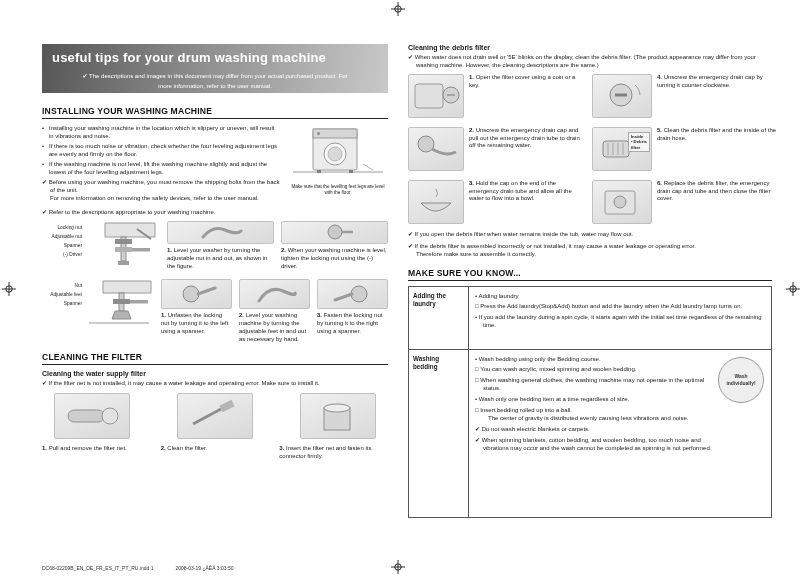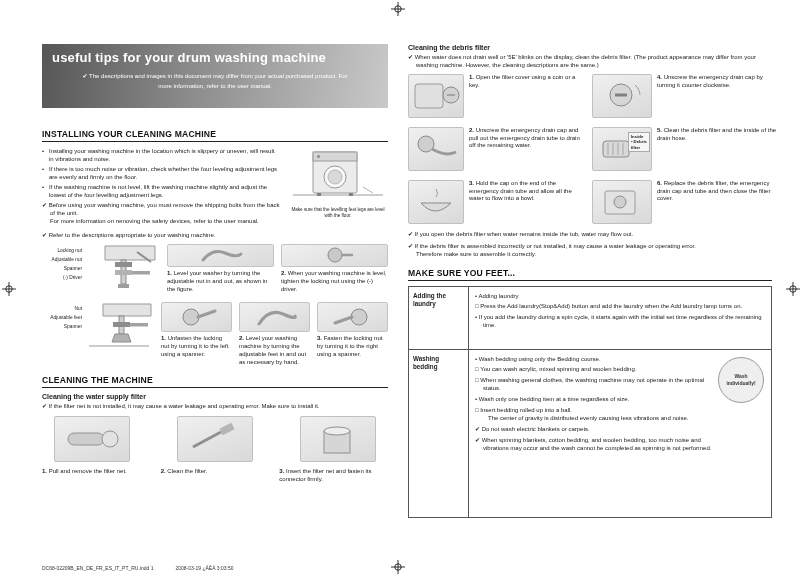--- a/index.html
+++ b/index.html
@@ -8,21 +8,21 @@
 
   .regmark { position:absolute; width:14px; height:14px; }
   .regmark.top    { left:391px; top:2px; }
   .regmark.bottom { left:391px; top:560px; }
   .regmark.left   { left:2px;  top:282px; }
   .regmark.right  { left:786px; top:282px; }
 
   .col-left  { position:absolute; left:42px;  top:44px; width:346px; }
   .col-right { position:absolute; left:408px; top:40px; width:364px; }
 
-  .banner { height:64px; background:linear-gradient(100deg, var(--banner_start,#565656) 0%, #8d8d8d 45%, var(--banner_end,#c9c9c9) 100%); color:#fff; padding:6px 10px 0; margin-bottom:21px; }
+  .banner { height:49px; background:linear-gradient(100deg, var(--banner_start,#565656) 0%, #8d8d8d 45%, var(--banner_end,#c9c9c9) 100%); color:#fff; padding:6px 10px 0; margin-bottom:13px; }
   .banner-title { font-size:13px; font-weight:bold; letter-spacing:.2px; }
   .banner-note  { font-size:6px; text-align:center; margin-top:7px; line-height:1.65; padding:0 26px; }
 
   h2.sec { font-size:8.6px; font-weight:bold; letter-spacing:.2px; color:#111; border-bottom:1.4px solid #222; padding-bottom:2px; margin:9px 0 5px; }
   h3.sub { font-size:7px; font-weight:bold; margin:4px 0 3px; }
 
   .note { font-size:6px; line-height:1.32; padding-left:8px; text-indent:-8px; white-space:pre-line; margin:2px 0 4px; }
 
   ul.bul { list-style:none; margin:1px 0; }
   ul.bul li { font-size:6px; line-height:1.3; padding-left:7px; position:relative; margin-bottom:2.5px; }
@@ -90,21 +90,21 @@
       <circle cx="7" cy="7" r="3.2" fill="none" stroke="#000" stroke-width="0.8"></circle>
     </svg></div>
 
 <div class="col-left">
 
   <div class="banner">
     <div class="banner-title">useful tips for your drum washing machine</div>
     <div class="banner-note">✔ The descriptions and images in this document may differ from your actual purchased product. For more information, refer to the user manual.</div>
   </div>
 
-  <h2 class="sec">INSTALLING YOUR CLEANING MACHINE</h2>
+  <h2 class="sec">INSTALLING YOUR WASHING MACHINE</h2>
   <div class="install-row">
     <div class="bullets-box">
       <ul class="bul">
           <li>Installing your washing machine in the location which is slippery or uneven, will result in vibrations and noise.</li>
           <li>If there is too much noise or vibration, check whether the four leveling adjustment legs are evenly and firmly on the floor.</li>
           <li>If the washing machine is not level, lift the washing machine slightly and adjust the lowest of the four levelling adjustment legs.</li>
         </ul>
       <p class="note">✔ Before using your washing machine, you must remove the shipping bolts from the back of the unit.
 For more information on removing the safety devices, refer to the user manual.</p>
     </div>
@@ -202,21 +202,21 @@
       <div class="mini-ph tall">
           <svg width="44" height="26" viewBox="0 0 44 26">
             <circle cx="28" cy="13" r="8" fill="#cfcfcf" stroke="#8a8a8a"></circle>
             <line x1="4" y1="19" x2="21" y2="13" stroke="#9b9b9b" stroke-width="3" stroke-linecap="round"></line>
           </svg>
         </div>
       <p class="stp"><b>3.</b> <span>Fasten the locking nut by turning it to the right using a spanner.</span></p>
     </div>
   </div>
 
-  <h2 class="sec">CLEANING THE MACHINE</h2>
+  <h2 class="sec">CLEANING THE FILTER</h2>
   <h3 class="sub">Cleaning the water supply filter</h3>
   <p class="note">✔ If the filter net is not installed, it may cause a water leakage and operating error. Make sure to install it.</p>
 
   <div class="filter-imgs">
     <div class="ph fimg">
         <svg width="68" height="40" viewBox="0 0 68 40">
           <rect x="10" y="14" width="36" height="12" rx="6" fill="#cdcdcd" stroke="#939393"></rect>
           <circle cx="52" cy="20" r="8" fill="#e2e2e2" stroke="#939393"></circle>
         </svg>
       </div>
@@ -299,21 +299,21 @@
           <circle cx="23" cy="19" r="6" fill="#cfcfcf" stroke="#8a8a8a"></circle>
         </svg>
       </div>
     <p class="stp"><b>6.</b> <span>Replace the debris filter, the emergency drain cap and tube and then close the filter cover.</span></p>
   </div>
 
   <p class="note">✔ If you open the debris filter when water remains inside the tub, water may flow out.</p>
   <p class="note">✔ If the debris filter is assembled incorrectly or not installed, it may cause a water leakage or operating error.
 Therefore make sure to assemble it correctly.</p>
 
-  <h2 class="sec">MAKE SURE YOU FEET...</h2>
+  <h2 class="sec">MAKE SURE YOU KNOW...</h2>
 
   <div class="know">
     <div class="krow r1">
       <div class="klabel">Adding the laundry</div>
       <div class="kcontent">
         <ul class="klist">
             <li>• Adding laundry</li>
             <li>□ Press the Add laundry(Stop&amp;Add) button and add the laundry when the Add laundry lamp turns on.</li>
             <li>• If you add the laundry during a spin cycle, it starts again with the initial set time regardless of the remaining time.</li>
           </ul>

